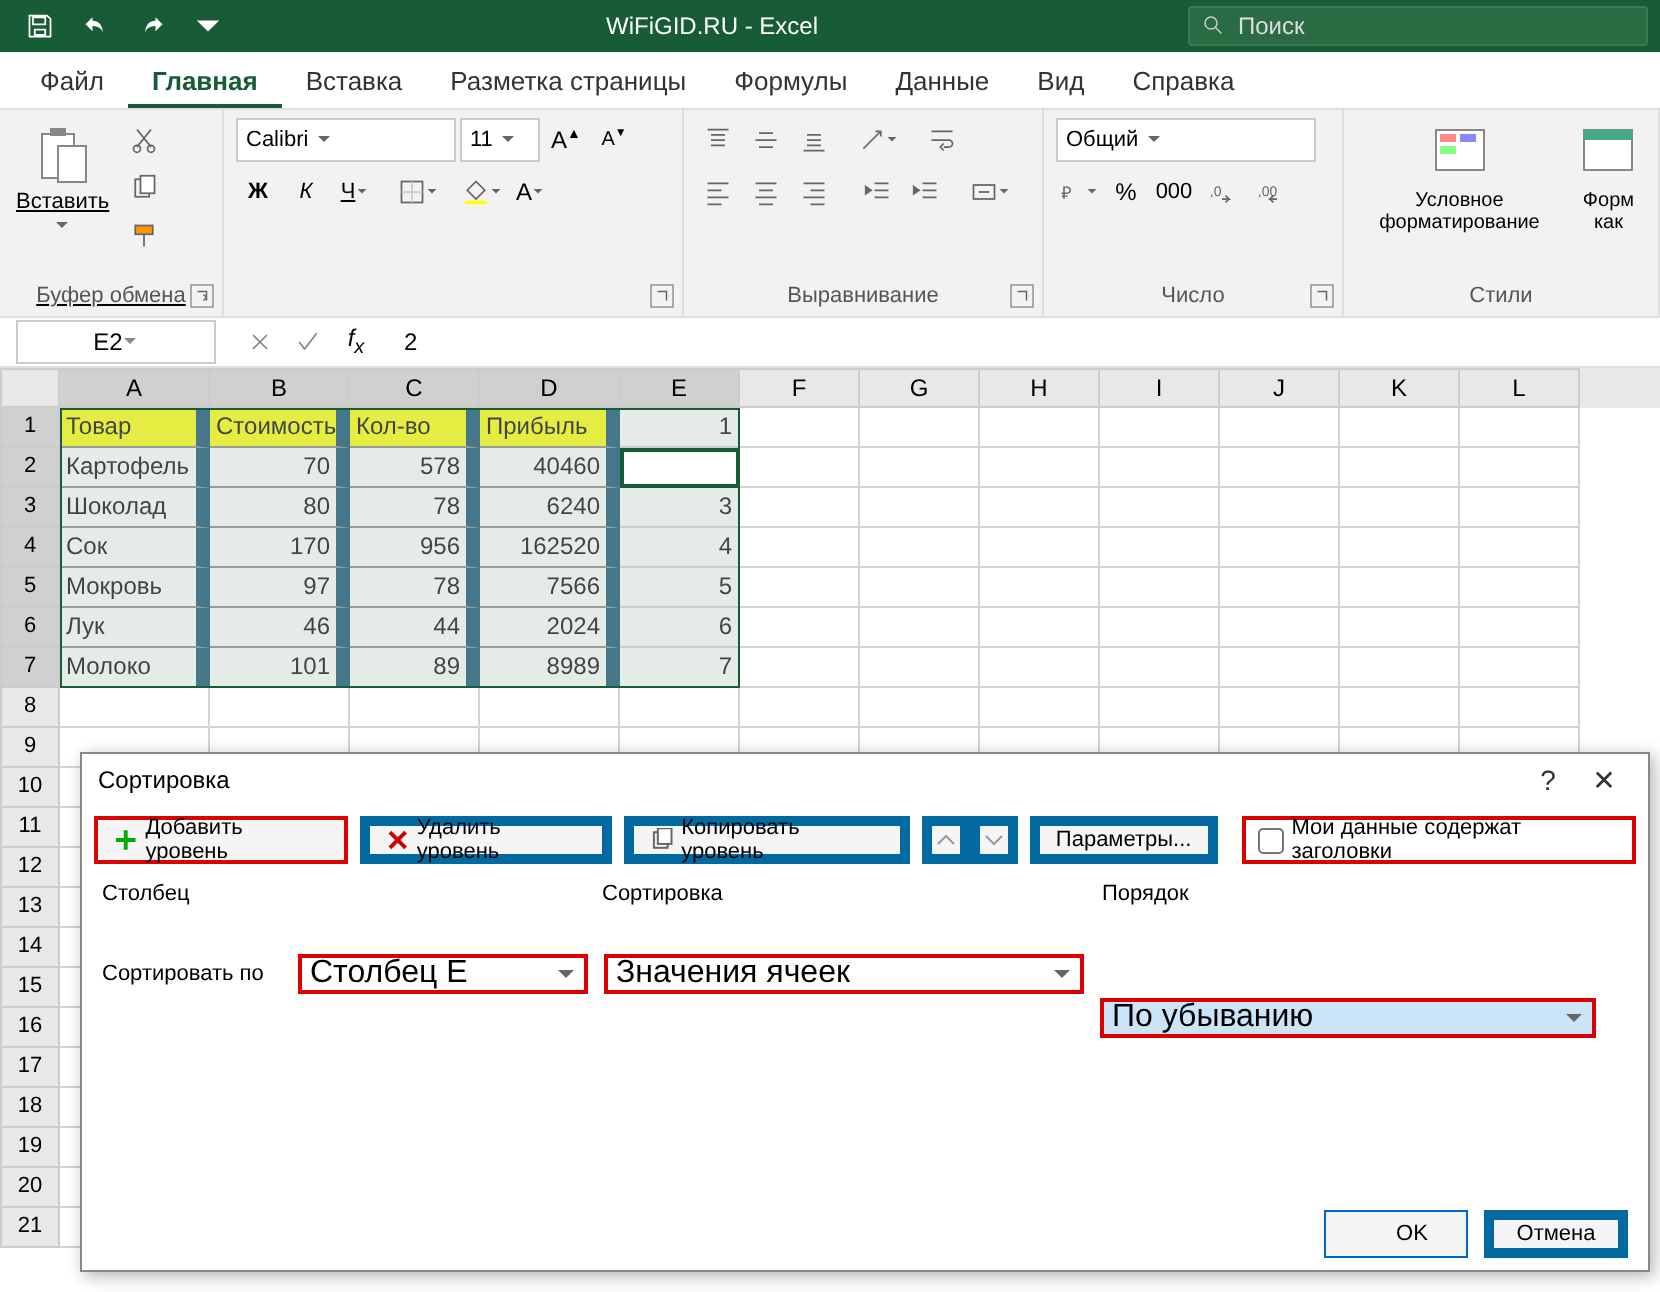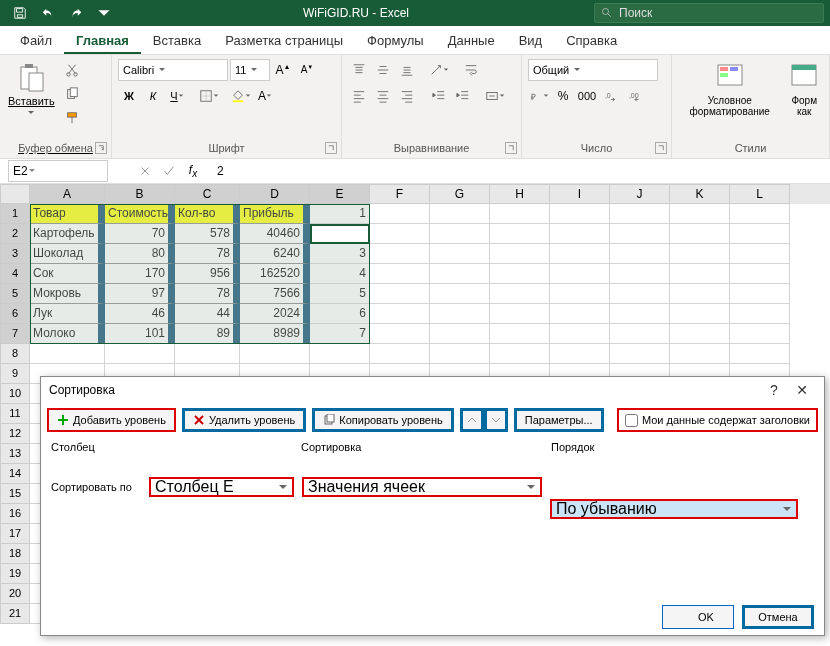--- a/index.html
+++ b/index.html
@@ -32,21 +32,21 @@
 .bigbtn svg { width:32px; height:32px;}
 .smallbtn { width:22px; height:22px; display:inline-flex; align-items:center; justify-content:center; }
 .smallbtn svg { width:14px; height:14px; fill:#666; }
 .combo { height: 22px; border: 1px solid #ccc; background: #fff; display: inline-flex; align-items: center; padding: 0 4px; font-size: 11px; gap:4px;}
 .combo svg { width:8px; height:8px; fill:#666;}
 .row { display:flex; gap:2px; align-items:center; }
 .col { display:flex; flex-direction:column; gap:2px;}
 
 
 .namebox-row { height: 26px; display: flex; align-items: center; border-top:1px solid #e1dfdd; border-bottom:1px solid #e1dfdd; background:#fff;}
-.namebox { width: 100px; height: 22px; border: 1px solid #ccc; margin: 0 19px 0 8px; display: flex; align-items: center; padding: 0 4px; font-size: 12px; background:#fff; justify-content:flex-start;}
+.namebox { width: 100px; height: 22px; border: 1px solid #ccc; margin: 0 4px 0 8px; display: flex; align-items: center; padding: 0 4px; font-size: 12px; background:#fff; justify-content:center;}
 .namebox svg{width:8px;height:8px;fill:#888;}
 .fx-tools { display: flex; gap: 0; padding: 0 6px; }
 .fx-tools .smallbtn { width:24px;}
 .formula-input { flex: 1; padding: 0 6px; font-size: 12px; }
 
 
 .grid { position: relative; background: #fff; }
 .colheads { display: flex; height: 20px; background: #e8e8e8; }
 .colheads .corner { width: 30px; border:1px solid #ccc; background:#e8e8e8;}
 .colheads .ch { border: 1px solid #ccc; border-left:none; text-align: center; font-size: 12px; line-height: 18px; background: #e8e8e8; }
@@ -61,21 +61,21 @@
 .cell.num { text-align: right; }
 .selrange { position: absolute; background: rgba(180,200,190,0.35); border: 1px solid #185c37; pointer-events:none;}
 .activecell { position:absolute; border:2px solid #185c37; background:#fff; pointer-events:none;}
 
 
 .dialog { position: absolute; left: 40px; top: 376px; width: 785px; height: 260px; background: #fff; border: 1px solid #888; box-shadow: 2px 2px 8px rgba(0,0,0,0.3); }
 .dialog .dtitle { height: 26px; display: flex; align-items: center; padding: 0 8px; font-size: 12px; }
 .dialog .dtitle .spacer { flex:1; }
 .dialog .dtitle .dbtn { width:28px; height:22px; display:flex; align-items:center; justify-content:center; font-size:14px; color:#333;}
 .dialog .dtoolbar { height: 34px; display: flex; align-items: center; gap: 6px; padding: 4px 6px; }
-.dbutton { height: 24px; border: 3px solid #0369a1; background: #f5f5f5; display: inline-flex; align-items: center; padding: 0 8px; font-size: 11px; gap:4px;}
+.dbutton { height: 24px; border: 5px solid #0369a1; background: #f5f5f5; display: inline-flex; align-items: center; padding: 0 8px; font-size: 11px; gap:4px;}
 .dbutton svg { width:12px; height:12px;}
 .redbox { border: 2px solid #d00 !important; }
 .dialog .headers-check { display:flex; align-items:center; gap:4px; height:24px; border:1px solid #aaa; padding:0 6px; font-size:11px;}
 .dialog .headers-check input { width:13px; height:13px;}
 .dialog .colheaders { display: flex; padding: 4px 10px 0; font-size: 11px; }
 .dialog .colheaders div { }
 .dialog .sortrow { display: flex; align-items: center; padding: 2px 10px; gap: 8px; }
 .dialog .sortrow label { font-size: 11px; width: 90px;}
 .dcombo { height: 20px; border: 1px solid #888; background: #fff; display: inline-flex; align-items: center; padding: 0 4px; font-size: 16px; position:relative; justify-content:space-between;}
 .dcombo svg { width:10px; height:10px; fill:#666;}
@@ -238,21 +238,20 @@
             </svg>
           </div>
         <div class="smallbtn">
             <span style="font-size:12px;">А</span>
             <svg viewBox="0 0 8 8" style="width:6px;">
               <path d="M1 2l3 3 3-3z" fill="#666"></path>
             </svg>
           </div>
       </div>
     </div>
-    <div class="glabel">Шрифт</div>
     <div class="launcher">
         <svg viewBox="0 0 8 8">
           <path d="M1 1h6v6" stroke="#666" fill="none"></path>
         </svg>
       </div>
   </div>
 
   <div class="group" style="width:180px;">
     <div class="gcontent col" style="gap:4px;">
       <div class="row">

